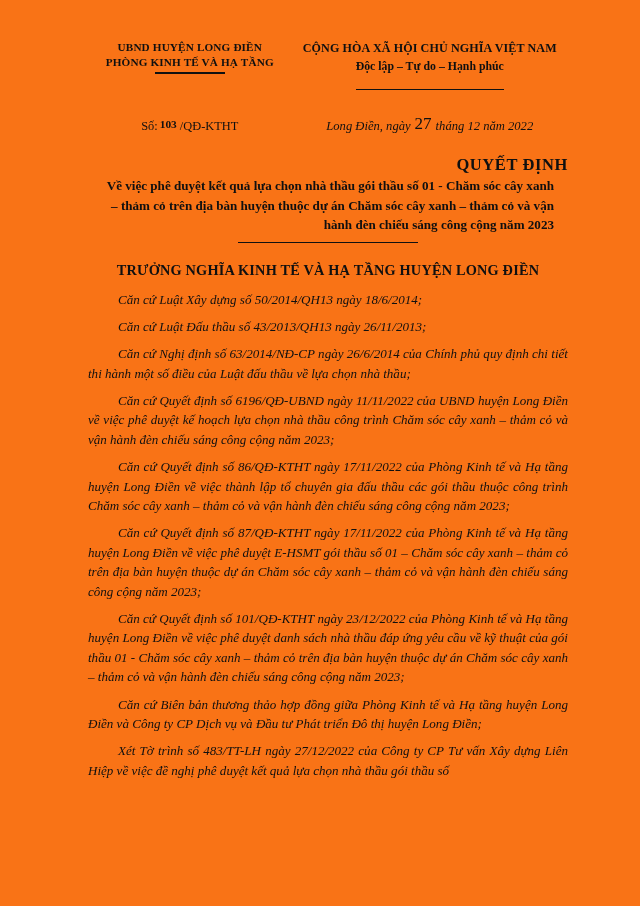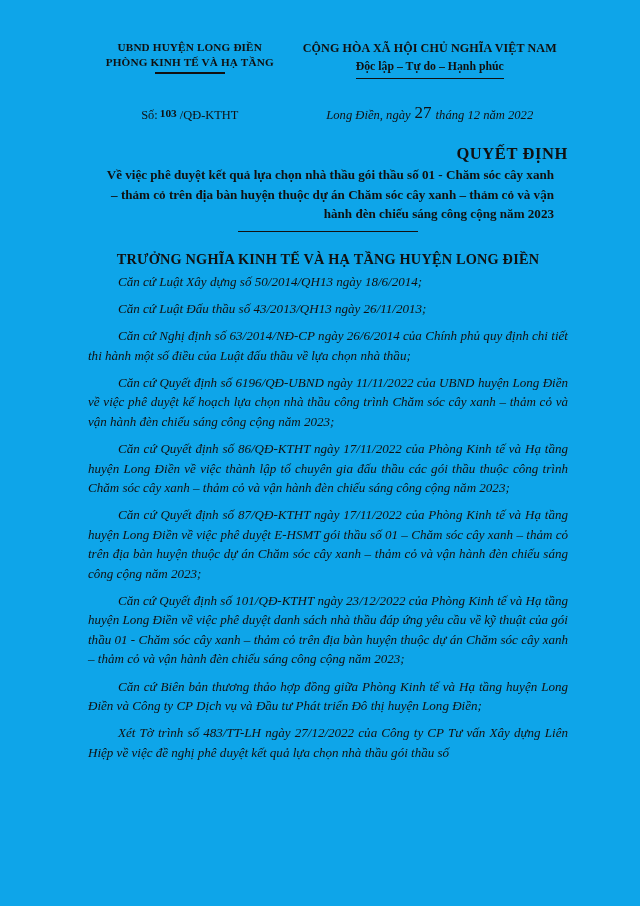--- a/index.html
+++ b/index.html
@@ -11,21 +11,21 @@
     width: 640px;
     height: 906px;
     font-family: "Liberation Serif", "DejaVu Serif", serif;
     color: #101010;
     overflow: hidden;
   }
   .page {
     position: relative;
     width: 640px;
     height: 906px;
-    background: #0ea5e9;
+    background: #f97316;
     box-sizing: border-box;
     padding: 0 72px 0 88px;
   }
 
   
   .masthead {
     display: flex;
     align-items: flex-start;
     justify-content: space-between;
     padding-top: 40px;
@@ -58,21 +58,21 @@
     letter-spacing: .1px;
     line-height: 16px;
     white-space: nowrap;
   }
   .nation-line2 {
     display: inline-block;
     font-size: 11.8px;
     font-weight: bold;
     line-height: 16px;
     margin-top: 1px;
-    padding-bottom: 4px;
+    padding-bottom: 15px;
     border-bottom: 1.6px solid #111;
     white-space: nowrap;
   }
 
   
   .numdate {
     display: flex;
     align-items: baseline;
     justify-content: space-between;
     margin-top: 24px;
@@ -134,21 +134,21 @@
     font-size: 14.3px;
     font-weight: bold;
     letter-spacing: .2px;
     line-height: 20px;
     margin-top: 17px;
     white-space: nowrap;
   }
 
   
   .body-block {
-    margin-top: 3px;
+    margin-top: 10px;
   }
   .para {
     font-style: italic;
     font-size: 13.05px;
     line-height: 19.55px;
     text-align: justify;
     text-indent: 30px;
     margin: 0 0 7.5px 0;
     -webkit-hyphens: none;
     hyphens: none;

